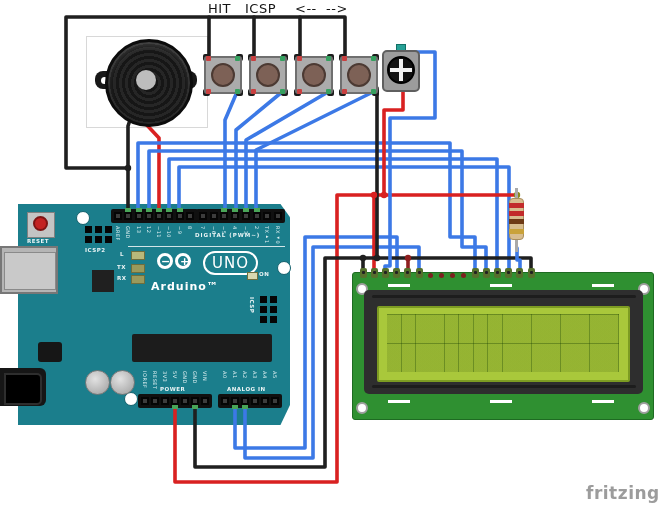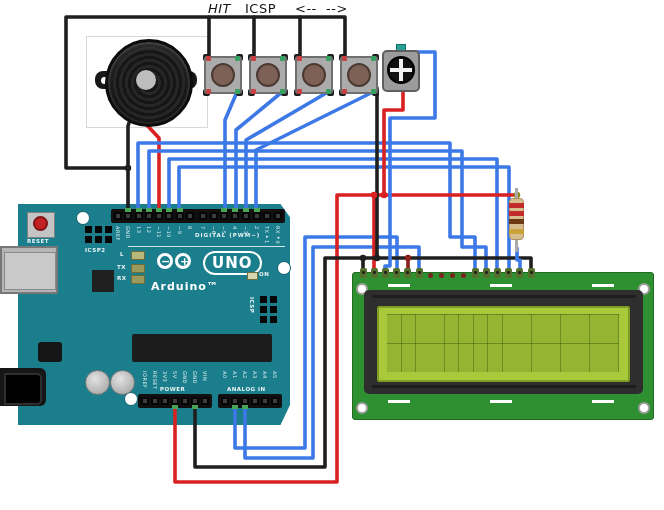--- a/index.html
+++ b/index.html
@@ -54,21 +54,21 @@
   .pin-lbl{position:absolute;color:#dff0f2;font-size:5px;writing-mode:vertical-rl;letter-spacing:.5px;line-height:5px;}
   .led{position:absolute;width:12px;height:7px;background:#b8b87a;border:1px solid #6e6e3d;}
   #mcu{left:132px;top:334px;width:140px;height:28px;background:#1c1c1c;border-radius:2px;}
   #chip8u2{left:92px;top:270px;width:22px;height:22px;background:#202020;}
   #blob{left:38px;top:342px;width:24px;height:20px;background:#161616;border-radius:3px;}
   .cap{position:absolute;width:23px;height:23px;border-radius:50%;background:radial-gradient(circle at 40% 35%,#e2e2e2,#9d9d9d);border:1px solid #787878;}
   .icsp-pin{position:absolute;width:7px;height:7px;background:#060606;}
   #logo-c1,#logo-c2{position:absolute;width:16px;height:16px;border:3px solid #fff;border-radius:50%;box-sizing:border-box;}
   .logo-sign{position:absolute;color:#fff;font-size:11px;font-weight:bold;line-height:10px;}
   #uno-oval{left:203px;top:251px;padding:1px 7px;border:2.5px solid #fff;border-radius:13px;color:#fff;
-            font-size:15px;font-weight:bold;letter-spacing:1px;}
+            font-size:15px;font-weight:normal;letter-spacing:1px;}
   #brand{left:151px;top:280px;color:#fff;font-size:11px;font-weight:bold;letter-spacing:1px;}
   #board-line{left:128px;top:246px;width:157px;height:1px;background:rgba(255,255,255,.8);}
   
   #lcd{left:352px;top:272px;width:302px;height:148px;background:#2f9031;border:1px solid #1e6b22;border-radius:3px;box-sizing:border-box;}
   #lcd-bezel{left:364px;top:290px;width:279px;height:104px;background:#2e2e2e;border-radius:5px;}
   .bezel-groove{position:absolute;height:3px;background:#1d1d1d;border-radius:2px;}
   #lcd-screen{left:377px;top:306px;width:253px;height:76px;background:#a9c83b;border:2px solid #7d9c22;border-radius:2px;box-sizing:border-box;}
   #lcd-chars{left:387px;top:314px;width:232px;height:58px;background:
       repeating-linear-gradient(90deg, rgba(40,70,0,.10) 0 13.5px, rgba(20,60,0,.38) 13.5px 14.5px),
       repeating-linear-gradient(0deg, rgba(40,70,0,.06) 0 28px, rgba(20,60,0,.38) 28px 29px);}
@@ -178,21 +178,21 @@
     </svg>
 
   <div class="abs buzzer-ear" style="left:95px;"></div>
   <div class="abs buzzer-ear" style="left:175px;"></div>
   <div class="abs buzzer-ear-hole" style="left:101px;"></div>
   <div class="abs buzzer-ear-hole" style="left:185px;"></div>
   <div class="abs" id="buzzer-body"></div>
   <div class="abs" id="buzzer-center"></div>
 
   <div id="buttons">
-      <span class="btn-label" style="left: 208px; font-style: italic;">HIT</span>
+      <span class="btn-label" style="left: 208px;">HIT</span>
       <div class="pb-leg" style="left:203px;top:54px;"></div>
       <div class="pb-leg" style="left:236px;top:54px;"></div>
       <div class="pb-leg" style="left:203px;top:89px;"></div>
       <div class="pb-leg" style="left:236px;top:89px;"></div>
       <div class="pb-body" style="left:204px;top:56px;"></div>
       <div class="pb-pad" style="left:206px;top:56px;background:#c94040;"></div>
       <div class="pb-pad" style="left:235px;top:56px;background:#35a05f;"></div>
       <div class="pb-pad" style="left:206px;top:89px;background:#c94040;"></div>
       <div class="pb-pad" style="left:235px;top:89px;background:#35a05f;"></div>
       <div class="pb-cap" style="left:211px;top:63px;"></div>
@@ -237,20 +237,21 @@
   <div class="abs pot-cross" style="left:399px;top:59px;width:4px;height:22px;"></div>
   <div class="abs pot-cross" style="left:390px;top:68px;width:22px;height:4px;"></div>
 
   <div class="abs" id="res-lead"></div>
   <div class="abs" id="res-body"></div>
   <div class="abs res-band" style="top:203px;background:#c22b2b;"></div>
   <div class="abs res-band" style="top:211px;background:#c22b2b;"></div>
   <div class="abs res-band" style="top:219px;background:#6e3a16;"></div>
   <div class="abs res-band" style="top:229px;background:#c9a23a;"></div>
 
+  <span class="abs" id="watermark">fritzing</span>
 
 <div class="pin-strip" style="left:111px;top:209px;width:87px;"></div>
     <div class="hdr-pin" style="left:114px;top:212px;"></div>
     <div class="hdr-pin-in" style="left:116px;top:214px;"></div>
     <span class="pin-lbl" style="left:115px;top:226px;height:22px;">AREF</span>
     <div class="hdr-pin" style="left:124.25px;top:212px;"></div>
     <div class="hdr-pin-in" style="left:126.25px;top:214px;"></div>
     <div class="hdr-pad" style="left:125.25px;top:208px;"></div>
     <span class="pin-lbl" style="left:125.25px;top:226px;height:22px;">GND</span>
     <div class="hdr-pin" style="left:134.5px;top:212px;"></div>

